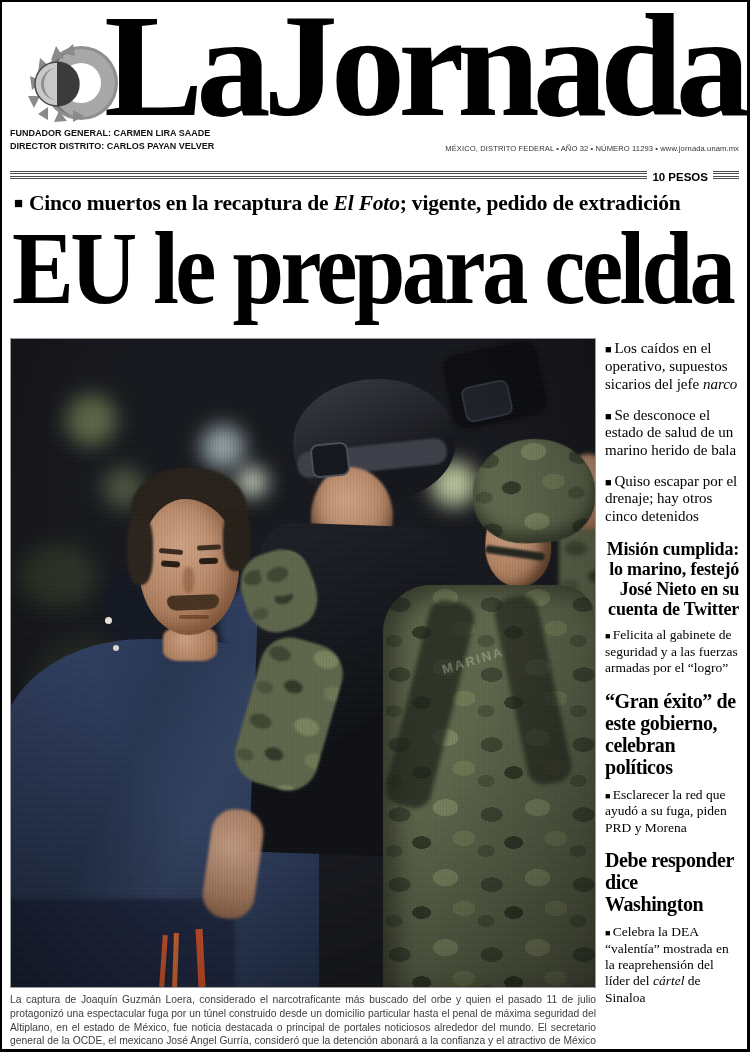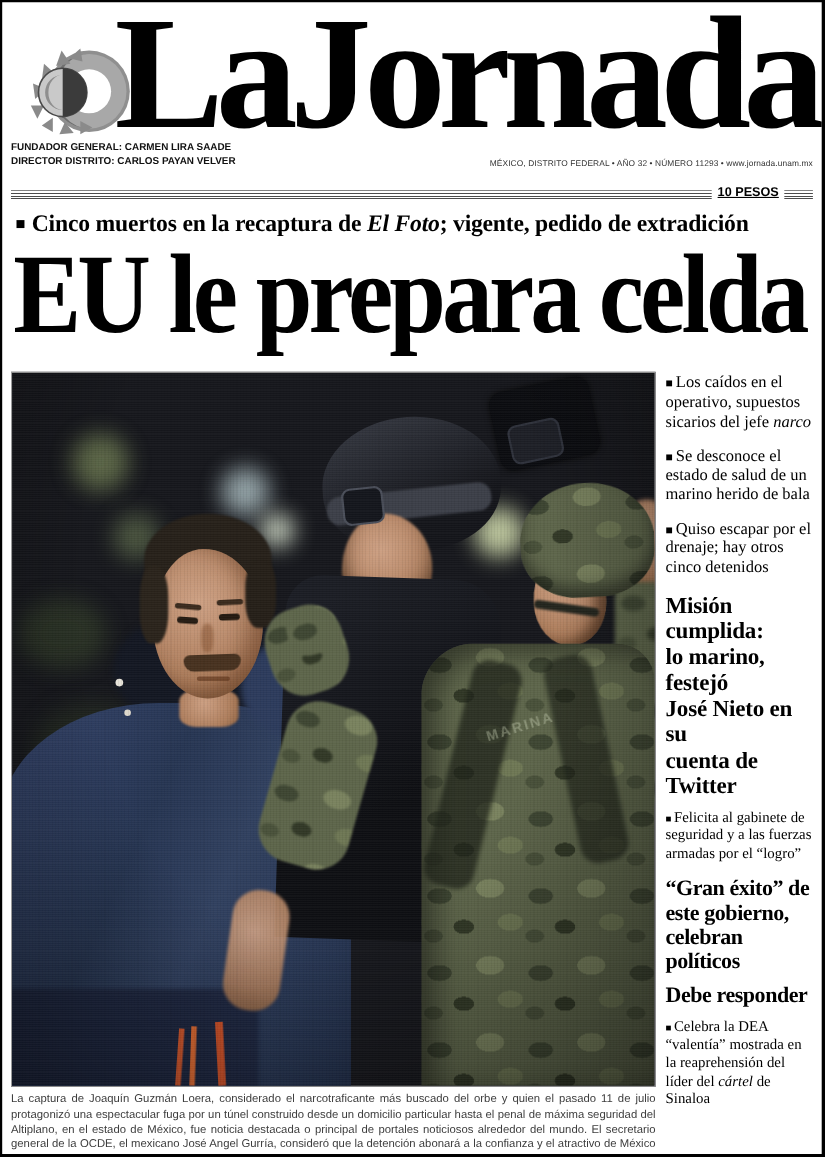--- a/index.html
+++ b/index.html
@@ -16,21 +16,21 @@
     margin:0 0 0 94px; font-weight:bold; font-size:146px; line-height:.80;
     letter-spacing:-7px; white-space:nowrap; display:inline-block;
     transform:scaleX(1.02); transform-origin:left top; font-family:"Liberation Serif",serif;
   }
   .mast-bottom{display:flex; justify-content:space-between; align-items:flex-end; margin-top:2px;}
   .directors{font-family:"Liberation Sans",sans-serif; font-size:9px; font-weight:bold; line-height:1.45; color:#111;}
   .date-block{text-align:right; font-family:"Liberation Sans",sans-serif;}
   .date-line{font-size:13.5px; font-weight:bold; letter-spacing:.2px;}
   .edition-line{font-size:7.6px; color:#333; margin-top:2px; letter-spacing:.1px;}
   
-  .price-rule{display:flex; align-items:flex-end; margin-top:5px; height:10px;text-decoration:underline;}
+  .price-rule{display:flex; align-items:flex-start; margin-top:5px; height:10px;}
   .stripes{height:8px; background:repeating-linear-gradient(to bottom,#4c4c4c 0 1px,transparent 1px 2.4px);}
   .stripes.grow{flex:1;}
   .stripes.endcap{width:26px;}
   .price{font-family:"Liberation Sans",sans-serif; font-weight:bold; font-size:11.5px; margin:0 5px; white-space:nowrap;}
   
   .kicker{margin-top:11px; font-size:21.5px; font-weight:bold; letter-spacing:-.2px; line-height:1.1; padding-left:4px;}
   .kicker .sq{font-size:15px; vertical-align:2px; margin-right:6px;}
   .headline{
     margin:4px 0 0 2px; font-weight:bold; font-size:103px; line-height:.94; white-space:nowrap;
     letter-spacing:-4px; transform:scaleX(.90); transform-origin:left top; display:block;
@@ -71,21 +71,21 @@
     margin:5px 0 0 0; font-family:"Liberation Sans",sans-serif; font-size:10.3px; line-height:1.32;
     color:#3d3d3d; text-align:justify;
   }
   .caption .credit{font-weight:bold; color:#222; white-space:nowrap;}
   .caption .credit::before{content:"■ "; font-size:8px;}
   
   .rc-bullet{font-size:15px; line-height:1.18; margin:0 0 13px 0;}
   .rc-bullet::before{content:"■ "; font-size:11px;}
   .rc-sub{font-size:13.5px; line-height:1.22; margin:0 0 13px 0;}
   .rc-sub::before{content:"■ "; font-size:9px;}
-  .rc-h-bold{font-weight:bold; font-size:21px; line-height:1.12; letter-spacing:-.2px; margin:0 0 8px 0;}
+  .rc-h-bold{font-weight:bold; font-size:18px; line-height:1.12; letter-spacing:-.2px; margin:0 0 8px 0;text-align:right;}
   .rc-h{font-size:20px; line-height:1.1; letter-spacing:-.4px; margin:2px 0 9px 0;}
   i{font-style:italic;}
 </style>
 </head>
 <body>
 
 <div class="page">
 
   <header class="masthead">
     <span class="logo">
@@ -209,21 +209,23 @@
         <div>José Nieto en su</div>
         <div>cuenta de Twitter</div>
       </h3>
       <p class="rc-sub">Felicita al gabinete de seguridad y a las fuerzas armadas por el “logro”</p>
 
       <h3 class="rc-h">
         <div>“Gran éxito” de</div>
         <div>este gobierno,</div>
         <div>celebran políticos</div>
       </h3>
+      <p class="rc-sub">Esclarecer la red que ayudó a su fuga, piden PRD y Morena</p>
 
       <h3 class="rc-h">
         <div>Debe responder</div>
+        <div>dice Washington</div>
       </h3>
       <p class="rc-sub"><span>Celebra la DEA “valentía” mostrada en la reaprehensión del líder del </span><i>cártel</i><span> de Sinaloa</span></p>
 
     </aside>
   </div>
 </div>
 
 </body></html>

